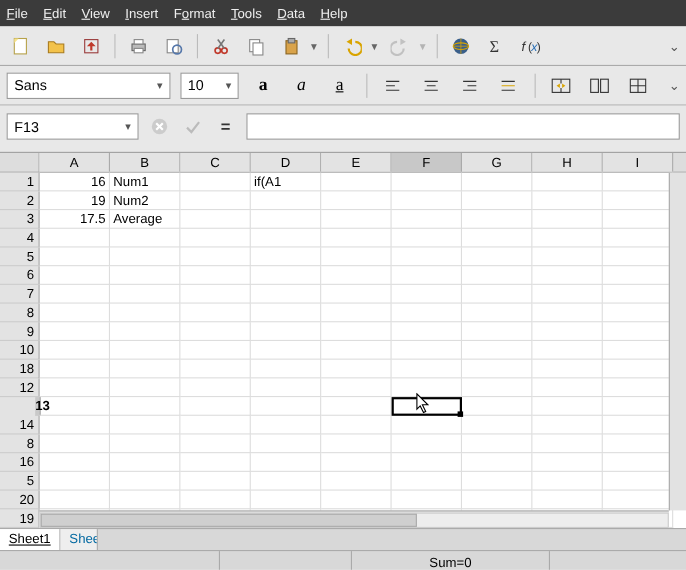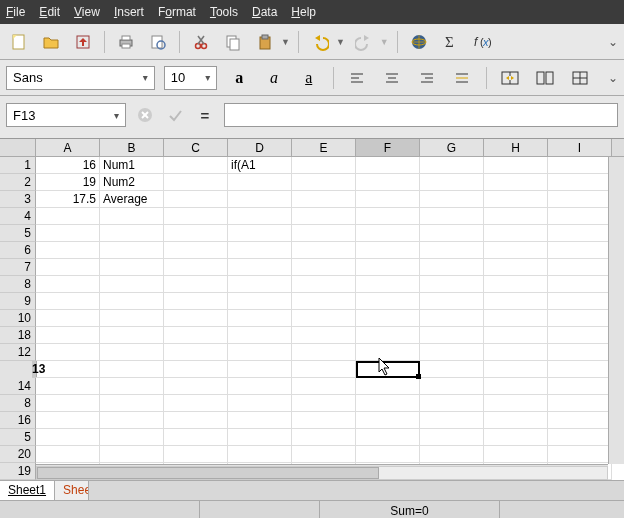--- a/index.html
+++ b/index.html
@@ -211,21 +211,21 @@
     align-items:stretch;
     border-top:1px solid #aaa;
     font-size:12px;
   }
   .tab {
     padding:2px 8px;
     border-right:1px solid #aaa;
     background:#eee;
   }
   .tab.active { background:#fff; font-weight:normal;text-decoration:underline; }
-  .tab.partial { color:#c2410c; overflow:hidden; width:34px; }
+  .tab.partial { color:#0369a1; overflow:hidden; width:34px; }
   .status-bar {
     background:#d8d8d8;
     height:20px;
     display:flex;
     border-top:1px solid #aaa;
     align-items:center;
     font-size:12px;
   }
   .status-cell {
     border-right:1px solid #aaa;

